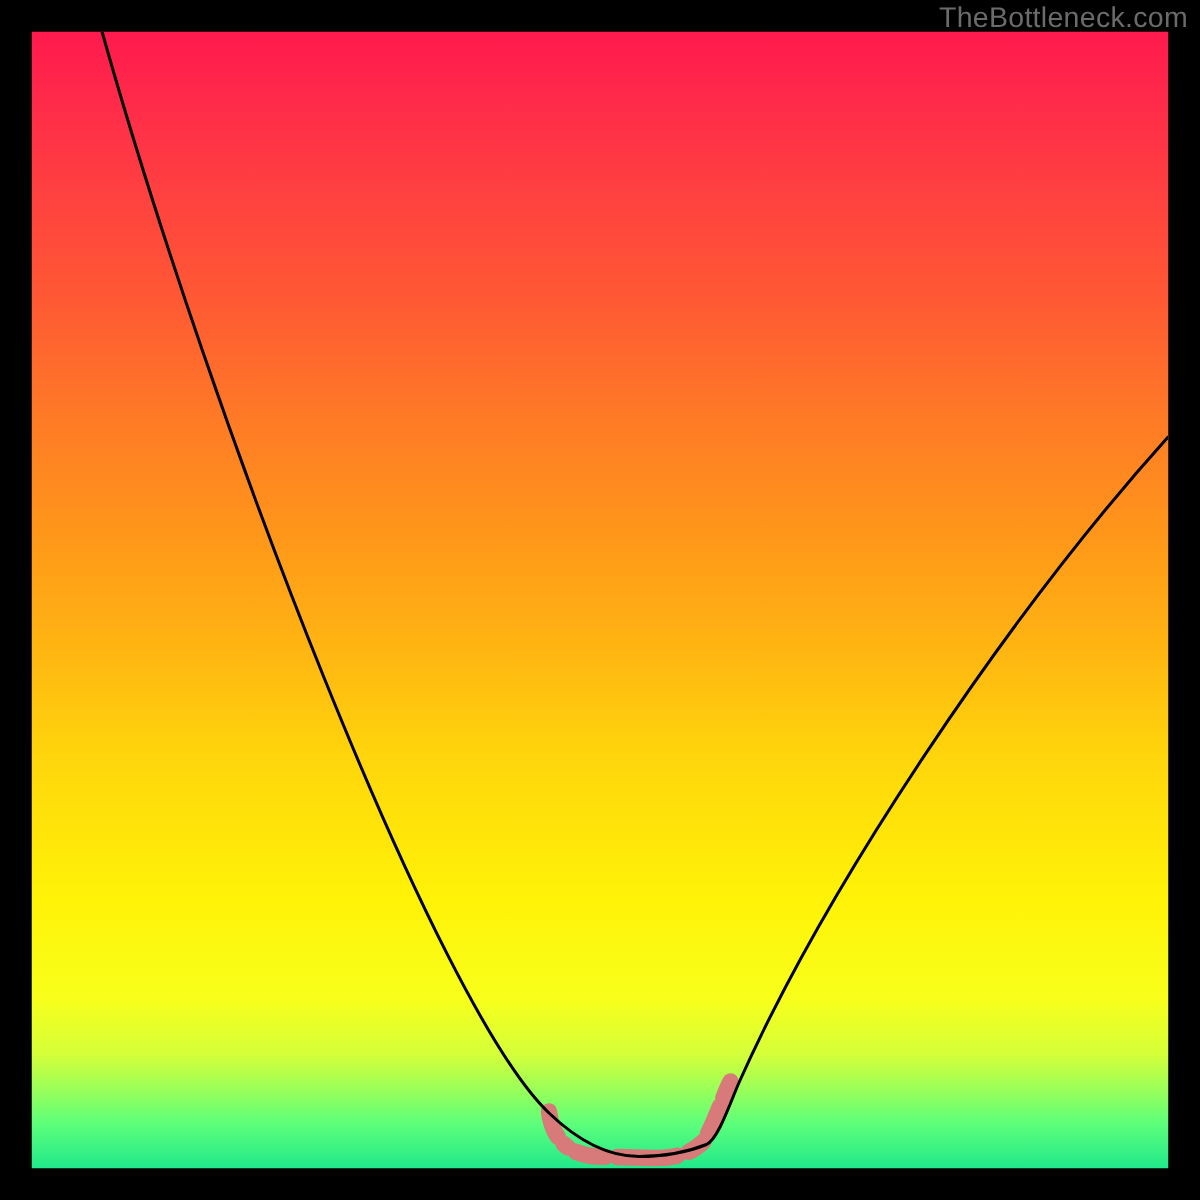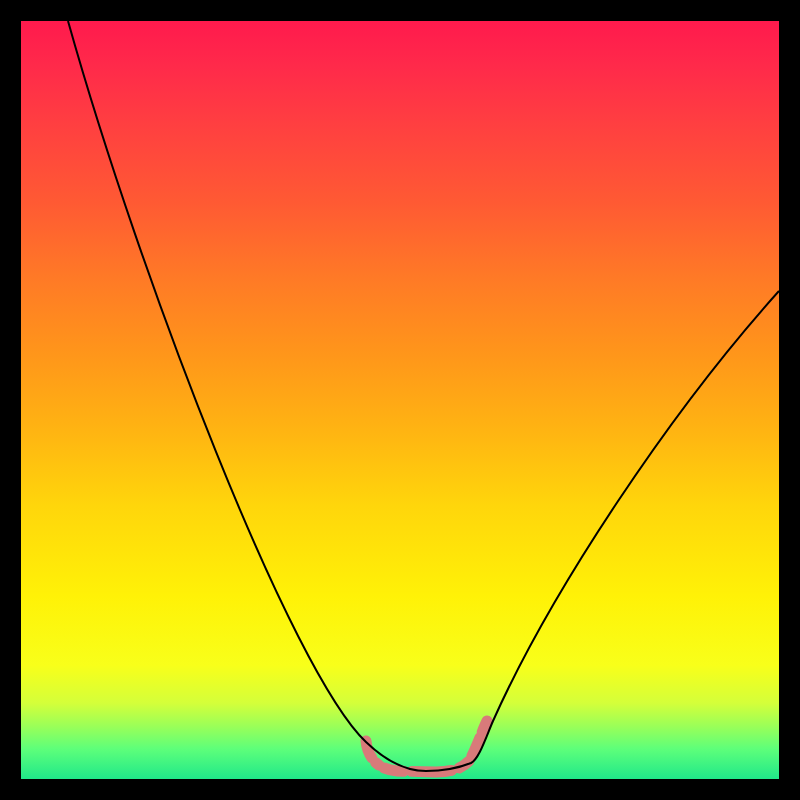--- a/index.html
+++ b/index.html
@@ -66,13 +66,14 @@
 <body>
 
 <div class="frame">
   <div class="plot">
     <div class="gradient"></div>
     <svg class="curve" viewBox="0 0 758 758">
       <path fill="none" stroke="#d87a7a" stroke-width="11" stroke-linecap="round" stroke-dasharray="18 6 4 6 20 8 40 8 12 6 20 6" d="M 345 720 C 345 720, 346 730, 351 737 C 356 745, 365 749, 376 750 L 415 751 C 430 751, 440 748, 448 740 C 451 736, 456 724, 460 714 C 462 709, 464 704, 466 700"></path>
       <path fill="none" stroke="#000" stroke-width="2" d="M 47 0 C 120 260, 270 650, 345 721 C 370 745, 390 750, 405 750 C 420 750, 435 748, 450 742 C 458 738, 465 716, 472 700 C 530 570, 650 390, 758 270"></path>
     </svg>
   </div>
+  <div class="watermark">TheBottleneck.com</div>
 </div>
 
 </body></html>

